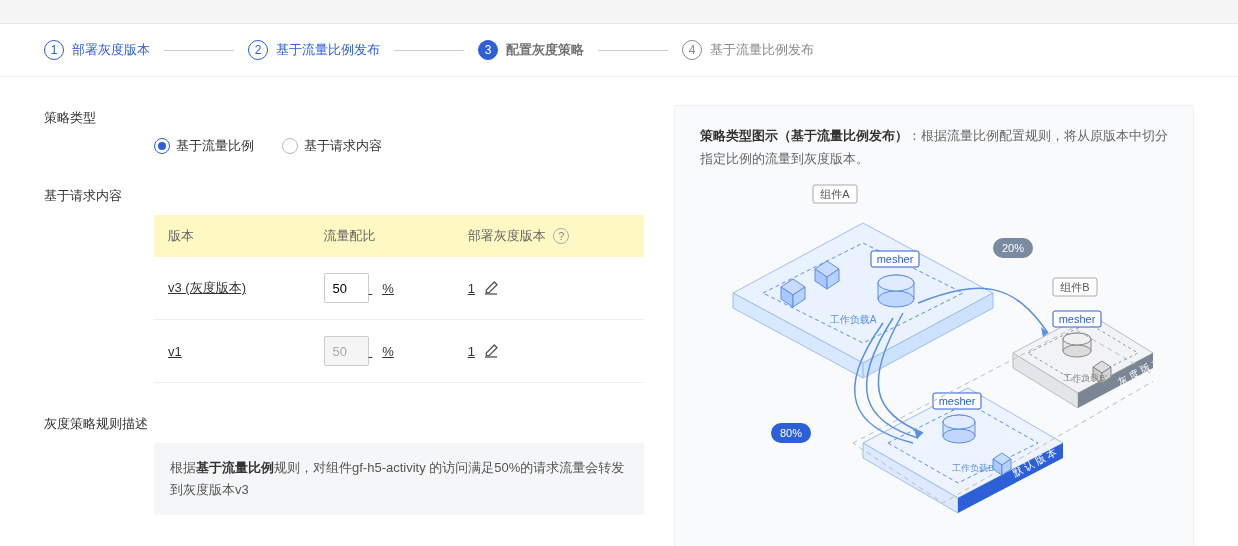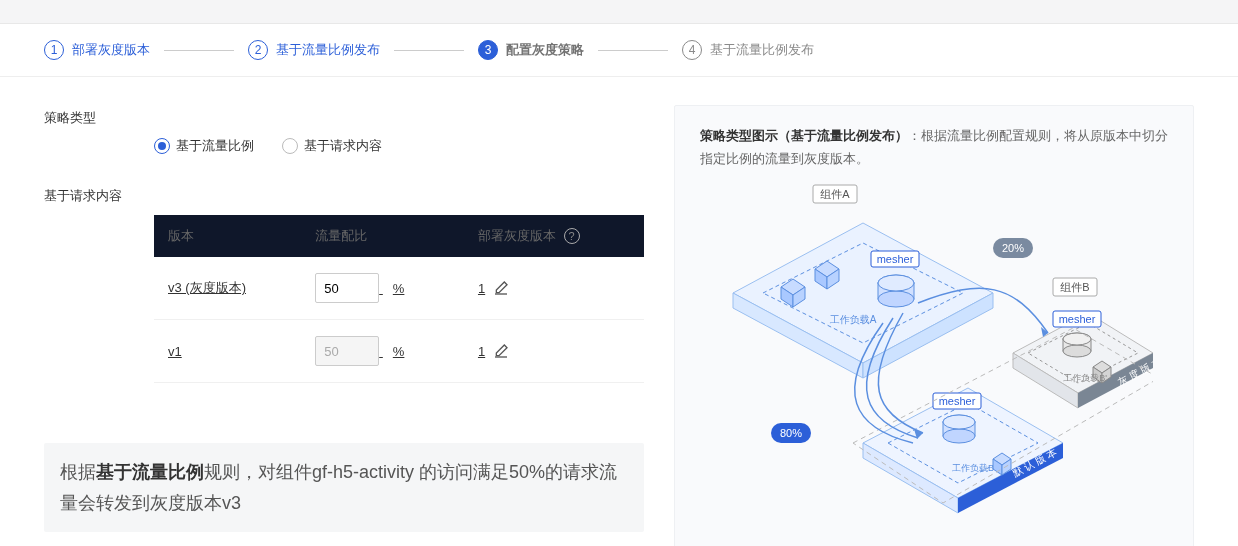--- a/index.html
+++ b/index.html
@@ -88,37 +88,37 @@
       position: absolute;
       width: 8px; height: 8px;
       background: #2c5fd8;
       border-radius: 50%;
       top: 3px; left: 3px;
     }
     table.traffic {
       width: 100%;
       border-collapse: collapse;
     }
-    table.traffic thead tr { background: #0f172a; }
+    table.traffic thead tr { background: #fef9c3; }
     table.traffic th {
       text-align: left;
       font-weight: 400;
       color: #666;
       padding: 12px 14px;
       font-size: 13px;
     }
     table.traffic td {
       padding: 16px 14px;
       border-bottom: 1px solid #f0f0f0;
       font-size: 13px;
       color: #333;
       text-decoration: underline;
     }
     .pct-input {
-      width: 64px;
+      width: 45px;
       height: 30px;
       border: 1px solid #ccc;
       border-radius: 2px;
       padding: 0 8px;
       font-size: 13px;
     }
     .pct-input:disabled {
       background: #f5f5f5;
       color: #aaa;
     }
@@ -138,21 +138,21 @@
       font-size: 11px;
       color: #888;
       margin-left: 4px;
       cursor: pointer;
     }
     .desc-box {
       background: #f5f6f7;
       padding: 14px 16px;
       color: #555;
       line-height: 1.7;
-      font-size: 18px;
+      font-size: 13px;
       border-radius: 2px;
     }
     .desc-box b { color: #333; font-weight: 700; }
     .right-title { font-weight: 700; color: #333; }
     .right-desc { color: #666; line-height: 1.8; margin-bottom: 12px; margin-left: 7px; }
     .diagram-wrapper {
       width: 100%;
       display: flex;
       justify-content: flex-start;
     }
@@ -254,20 +254,21 @@
                     </svg>
                 </div>
               </td>
             </tr>
           </tbody>
         </table>
       </div>
     </div>
 
     <div class="form-row">
+      <div class="form-label">灰度策略规则描述</div>
       <div class="form-control desc-box">
         <span>根据</span><b>基于流量比例</b><span>规则，对组件gf-h5-activity 的访问满足50%的请求流量会转发到灰度版本v3</span>
       </div>
     </div>
 
   </div>
 
   <div class="right">
     <div class="right-desc">
       <span class="right-title">策略类型图示（基于流量比例发布）</span><span>：根据流量比例配置规则，将从原版本中切分指定比例的流量到灰度版本。</span>

